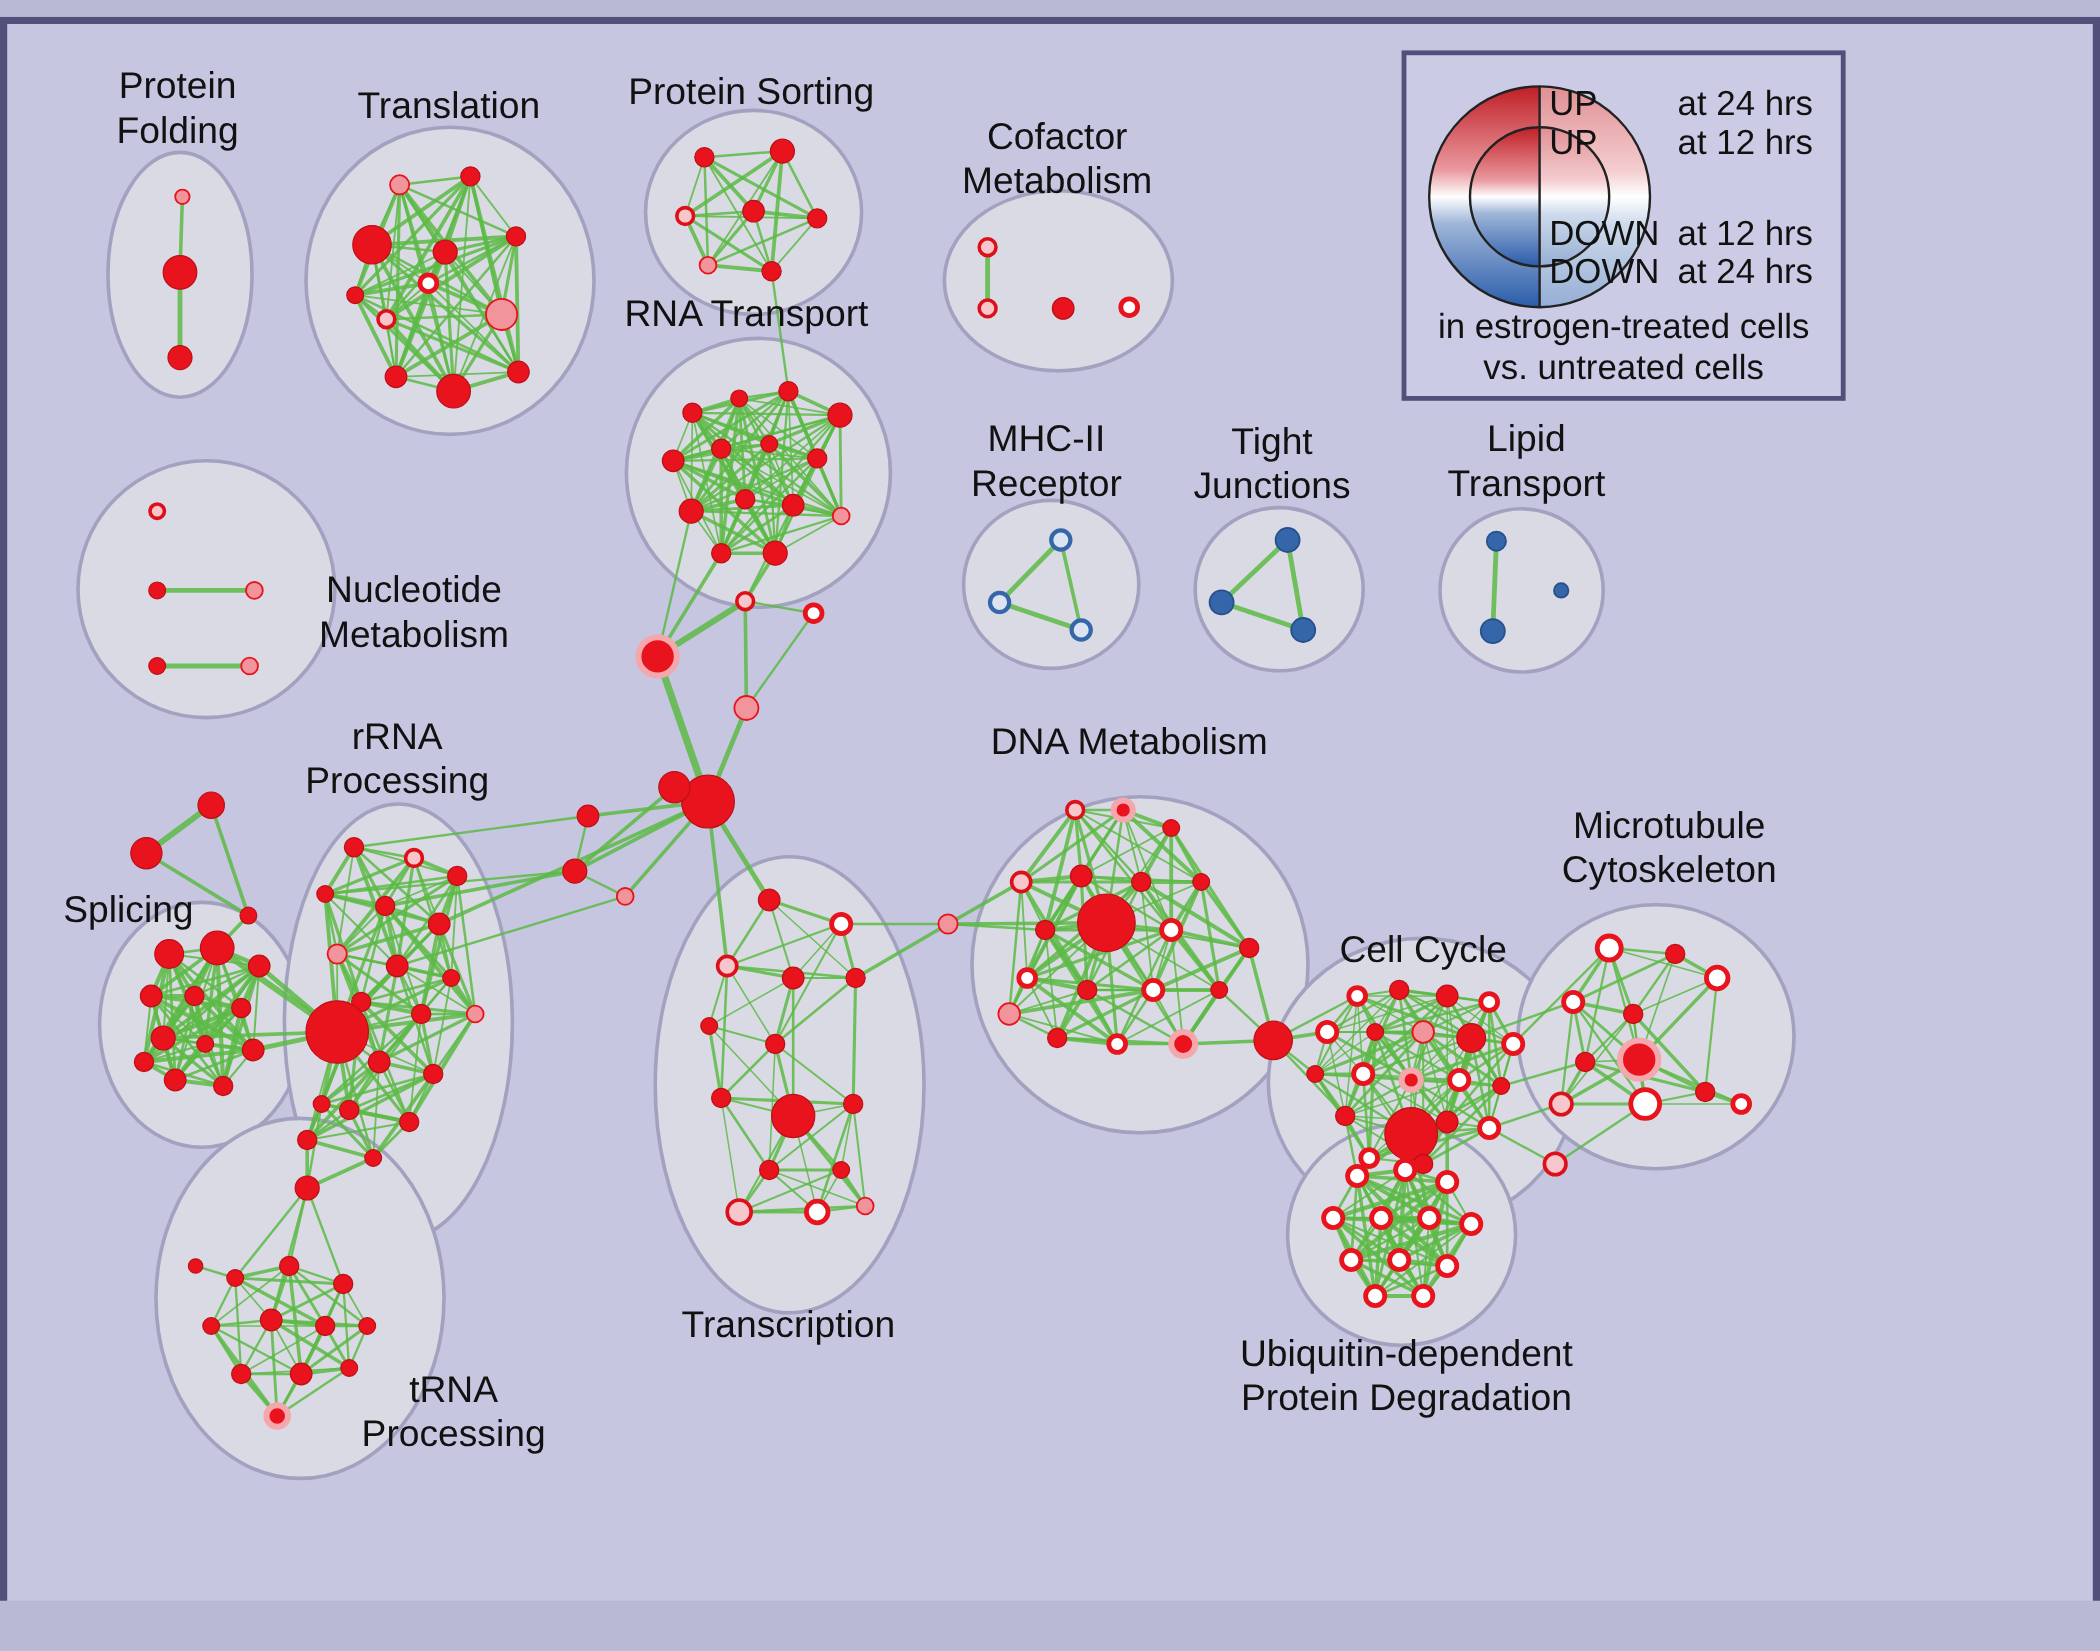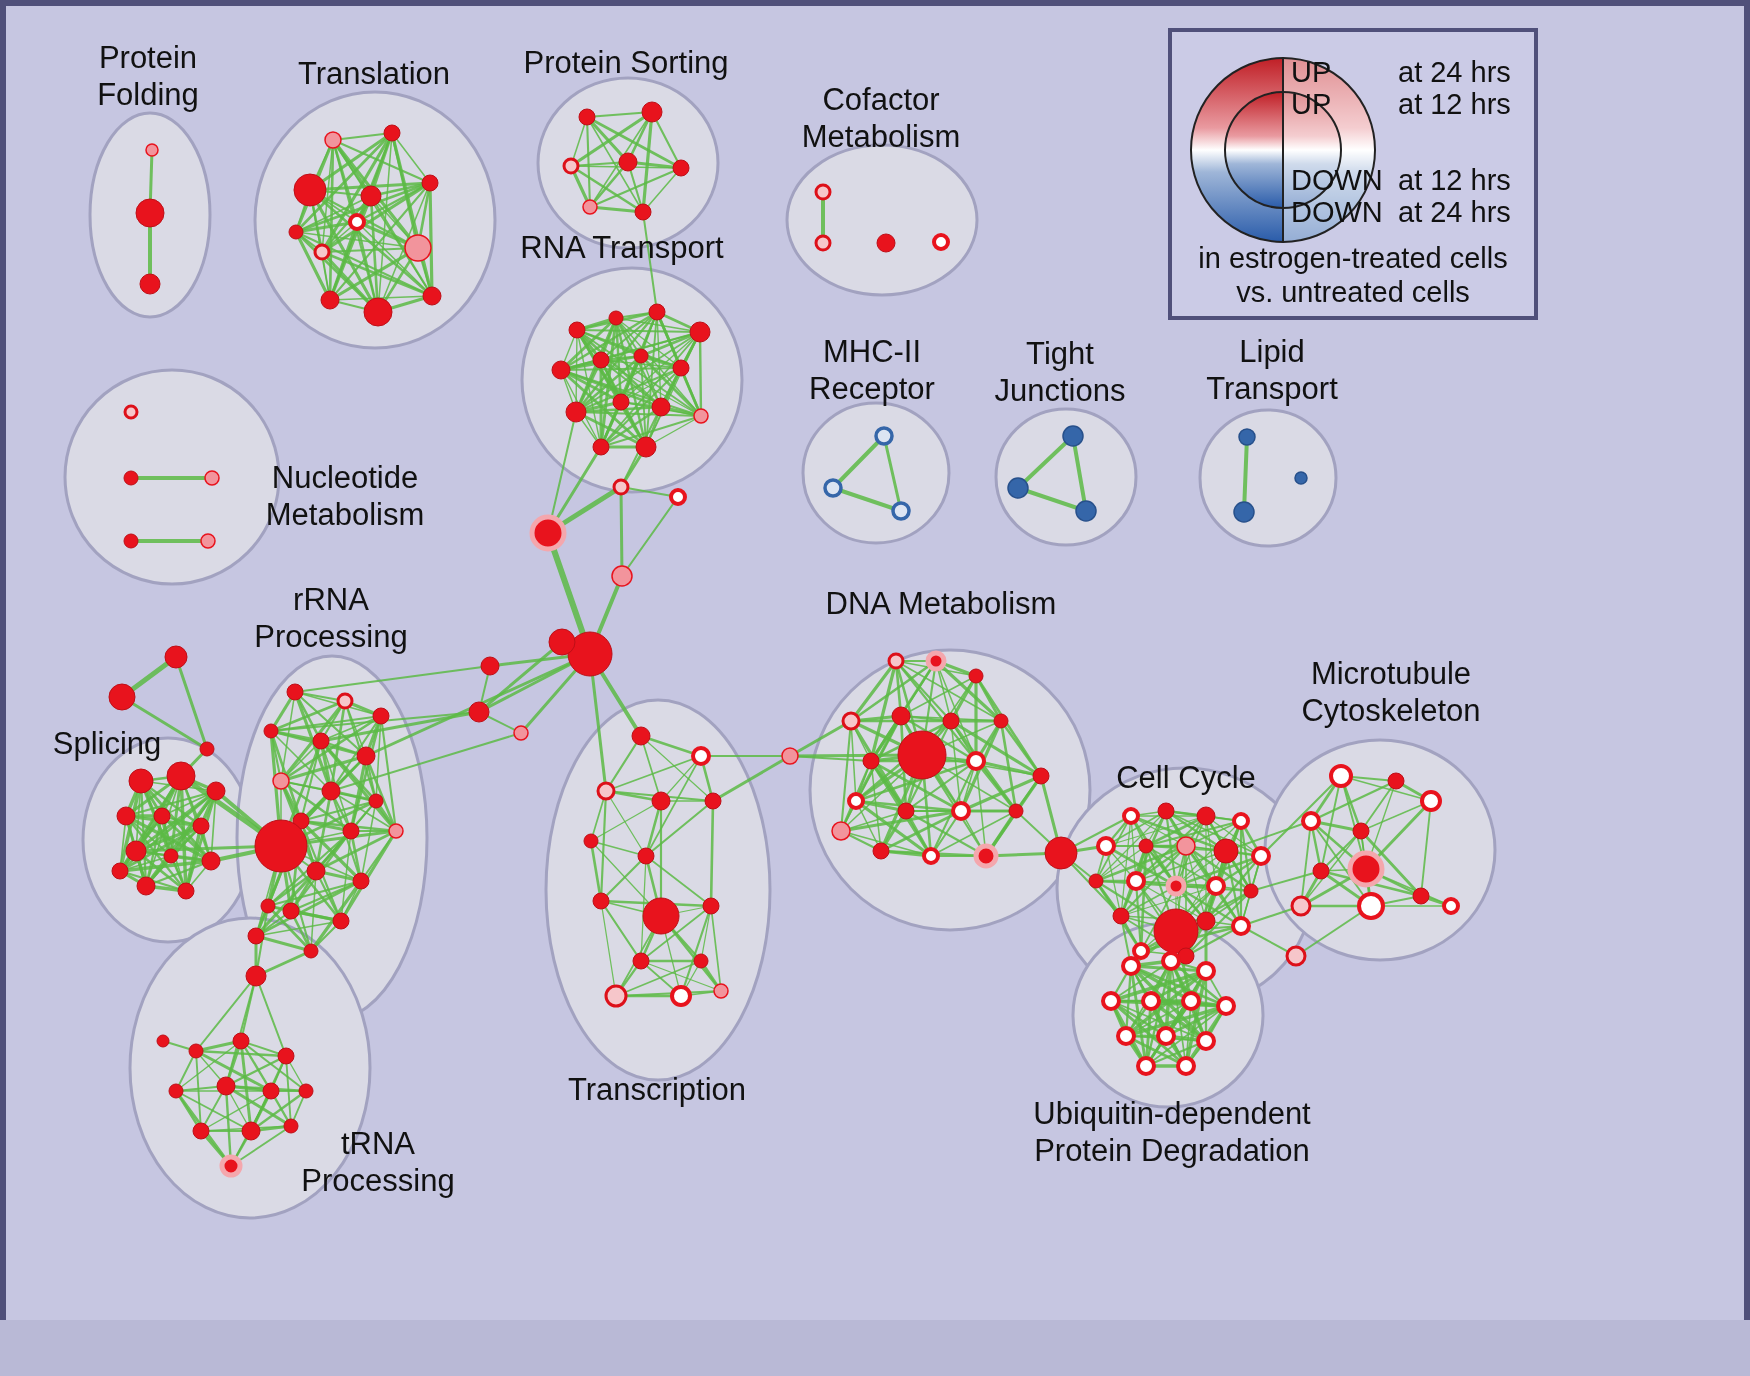--- a/index.html
+++ b/index.html
@@ -1,16 +1,16 @@
 <!DOCTYPE html>
 <html><head>
 <meta charset="utf-8">
 <style>
   html,body{margin:0;padding:0;background:#b9b9d6;}
-  .figure-wrap{width:1750px;height:1320px;position:relative;}
+  .figure-wrap{width:1750px;height:1320px;position:relative;margin-top:14px;}
   svg{display:block;}
   svg text{font-family:"Liberation Sans","DejaVu Sans",sans-serif;}
   .cluster-label{font-weight:400;}
   .legend-text{font-weight:400;}
 </style>
 </head>
 <body>
 
 <div class="figure-wrap">
 <svg width="1750" height="1376" viewBox="0 0 1750 1376">

